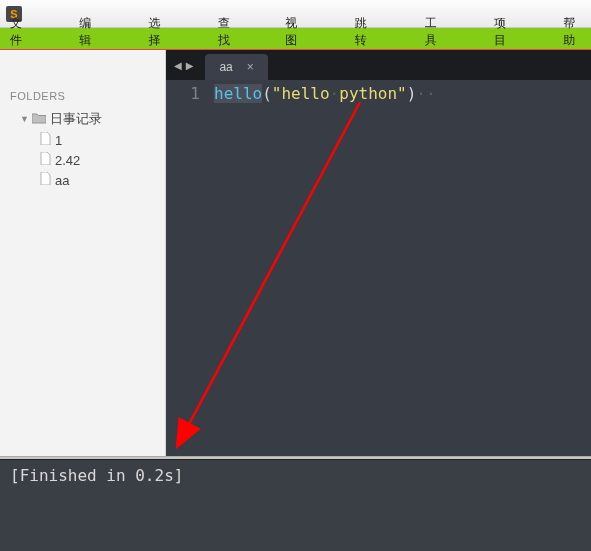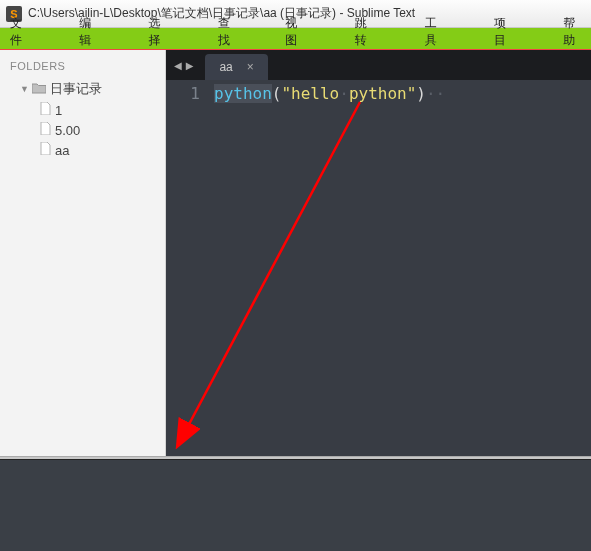--- a/index.html
+++ b/index.html
@@ -51,20 +51,21 @@
     width: 166px;
     background: #f3f3f3;
     border-right: 1px solid #d4d4d4;
     padding: 8px 6px;
   }
   .folders-label {
     color: #888;
     font-size: 11px;
     letter-spacing: 0.5px;
     padding: 2px 4px 6px;
+    margin-top: 30px;
   }
   .tree-row {
     display: flex;
     align-items: center;
     gap: 4px;
     padding: 2px 2px;
     color: #444;
     font-size: 13px;
     cursor: default;
   }
@@ -146,21 +147,20 @@
     position: absolute;
     left: 0; top: 0;
     pointer-events: none;
   }
 </style>
 </head>
 <body>
 
 <div class="titlebar">
   <div class="app-icon">S</div>
-  <div class="title-text">C:\Users\ailin-L\Desktop\笔记文档\日事记录\aa (日事记录) - Sublime Text</div>
 </div>
 
 <div class="menubar">
   <div class="menu-item">文件(F)</div>
   <div class="menu-item">编辑(E)</div>
   <div class="menu-item">选择(S)</div>
   <div class="menu-item">查找(I)</div>
   <div class="menu-item">视图(V)</div>
   <div class="menu-item">跳转(G)</div>
   <div class="menu-item">工具(T)</div>
@@ -188,21 +188,21 @@
           </svg>
       </span>
       <span>1</span>
     </div>
     <div class="tree-row tree-indent-2">
       <span class="file-ico">
         <svg width="11" height="13" viewBox="0 0 11 13">
             <path d="M1 0 h6 l3 3 v10 H1 Z" fill="#fff" stroke="#b3b3b3"></path>
           </svg>
       </span>
-      <span>5.00</span>
+      <span>2.42</span>
     </div>
     <div class="tree-row tree-indent-2">
       <span class="file-ico">
         <svg width="11" height="13" viewBox="0 0 11 13">
             <path d="M1 0 h6 l3 3 v10 H1 Z" fill="#fff" stroke="#b3b3b3"></path>
           </svg>
       </span>
       <span>aa</span>
     </div>
   </div>
@@ -215,28 +215,29 @@
       </div>
       <div class="tab">
         <span>aa</span>
         <span class="close">×</span>
       </div>
     </div>
     <div class="code-area">
       <div class="gutter">
         <div>1</div>
       </div>
-      <div class="code-line"><span class="tok-fn hl">python</span><span class="tok-punc">(</span><span class="tok-str">"hello<span class="tok-ws">·</span>python"</span><span class="tok-punc">)</span><span class="tok-ws">··</span></div>
+      <div class="code-line"><span class="tok-fn hl">hello</span><span class="tok-punc">(</span><span class="tok-str">"hello<span class="tok-ws">·</span>python"</span><span class="tok-punc">)</span><span class="tok-ws">··</span></div>
     </div>
   </div>
 </div>
 
 <div class="divider-bar"></div>
 
 <div class="console">
+  <div>[Finished in 0.2s]</div>
 </div>
 
 <svg class="annotation" width="591" height="551">
   <defs>
     <marker id="arrowhead" markerWidth="12" markerHeight="10" refX="10" refY="5" orient="auto">
       <polygon points="0 0, 12 5, 0 10" fill="red"></polygon>
     </marker>
   </defs>
   <line x1="360" y1="102" x2="178" y2="445" stroke="red" stroke-width="2.5" marker-end="url(#arrowhead)"></line>
 </svg>

